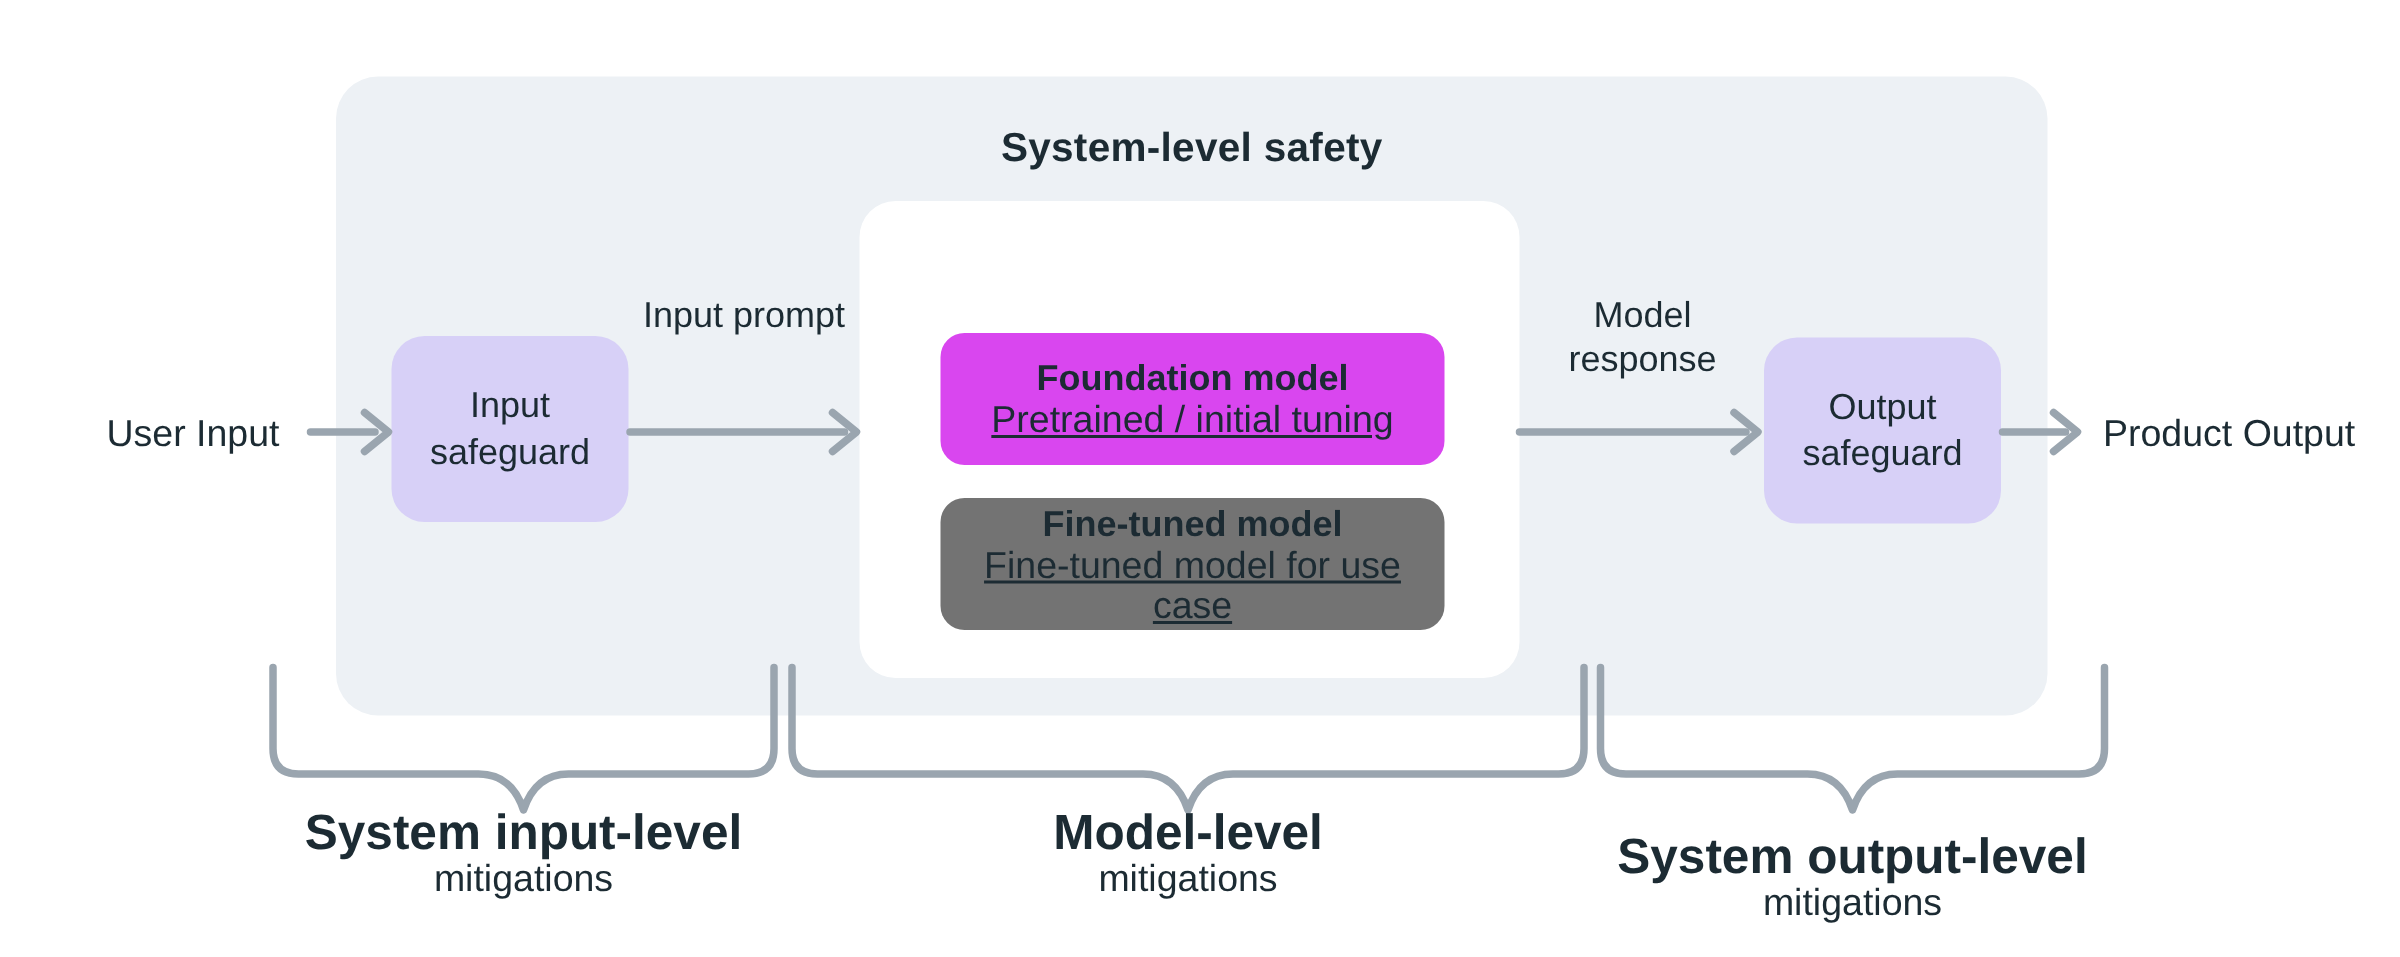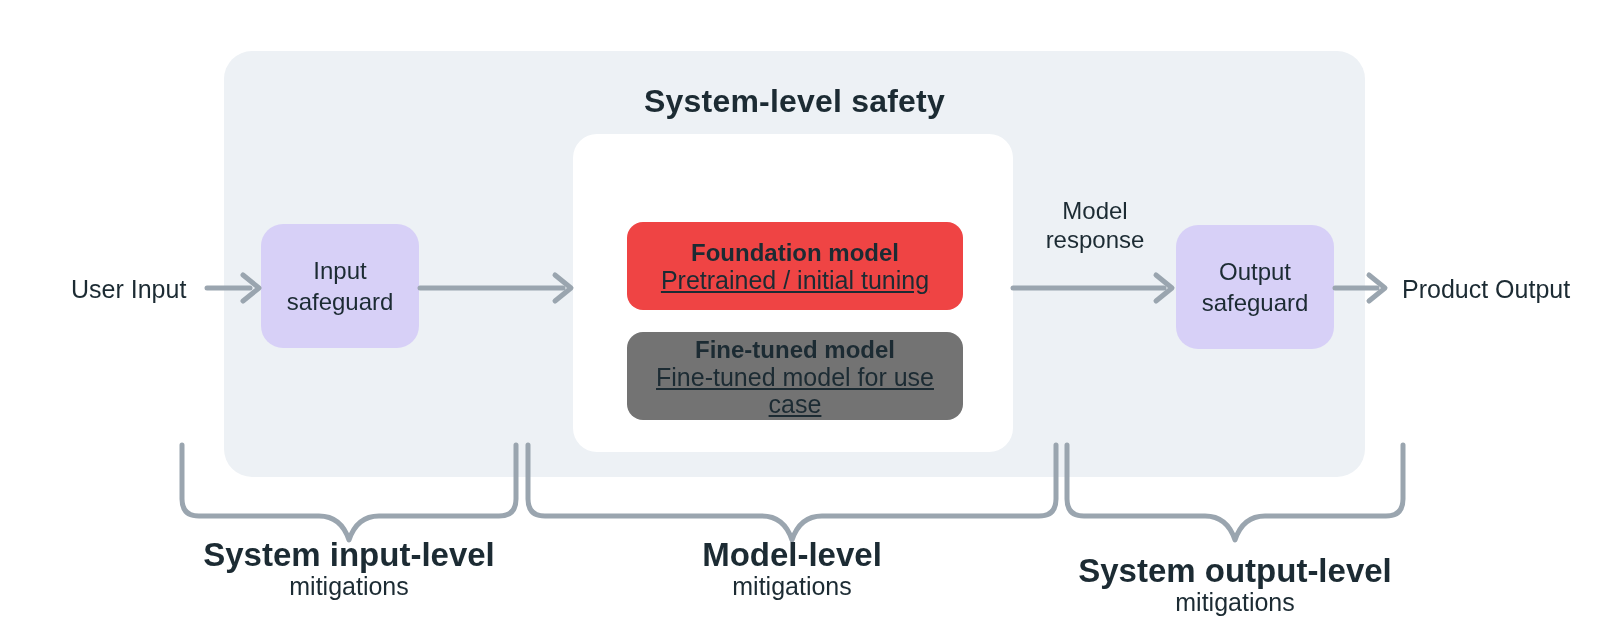--- a/index.html
+++ b/index.html
@@ -19,21 +19,21 @@
     left: 224px; top: 51px;
     width: 1141px; height: 426px;
     background: #EDF1F5;
     border-radius: 28px;
   }
   .system-title {
     position: absolute;
     left: 224px; top: 83px;
     width: 1141px;
     text-align: center;
-    font-size: 32px;
+    font-size: 27px;
     font-weight: bold;
     letter-spacing: 0.2px;
   }
 
   
   .model-panel {
     position: absolute;
     left: 573px; top: 134px;
     width: 440px; height: 318px;
     background: #FFFFFF;
@@ -52,21 +52,21 @@
     position: absolute;
     left: 627px;
     width: 336px; height: 88px;
     border-radius: 16px;
     display: flex;
     flex-direction: column;
     align-items: center;
     justify-content: center;
     text-align: center;
   }
-  .foundation-box { top: 222px; background: #ef4444; }
+  .foundation-box { top: 222px; background: #d946ef; }
   .finetuned-box  { top: 332px; background: #737373; }
   .inner-box .box-title    { font-size: 24px; font-weight: bold; line-height: 29px; }
   .inner-box .box-subtitle { font-size: 25px; line-height: 27px; text-decoration: underline; }
 
   
   .safeguard-box {
     position: absolute;
     width: 158px; height: 124px;
     background: #D7D0F7;
     border-radius: 22px;
@@ -148,20 +148,21 @@
   <div class="safeguard-box input-safeguard">
     <span>Input safeguard</span>
   </div>
   <div class="safeguard-box output-safeguard">
     <span>Output safeguard</span>
   </div>
 
   <div class="io-label user-input-label">User Input</div>
   <div class="io-label product-output-label">Product Output</div>
 
+  <div class="flow-label input-prompt-label">Input prompt</div>
   <div class="flow-label model-response-label">Model response</div>
 
   <svg class="overlay" viewBox="0 0 1600 638" xmlns="http://www.w3.org/2000/svg">
     <g stroke="#9AA5AF" stroke-width="5" fill="none" stroke-linecap="round" stroke-linejoin="round">
 
       <g>
         <line x1="207" y1="288" x2="250" y2="288"></line>
         <polyline points="243,275 259,288 243,301"></polyline>
       </g>
 

